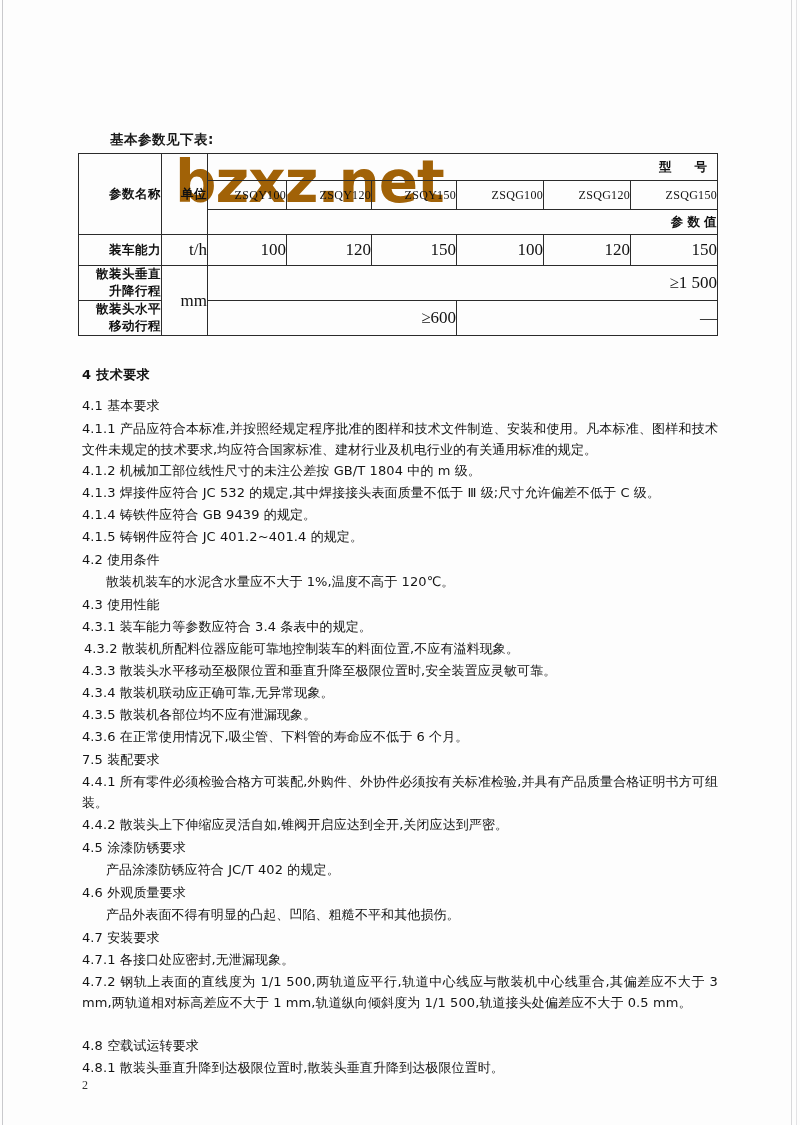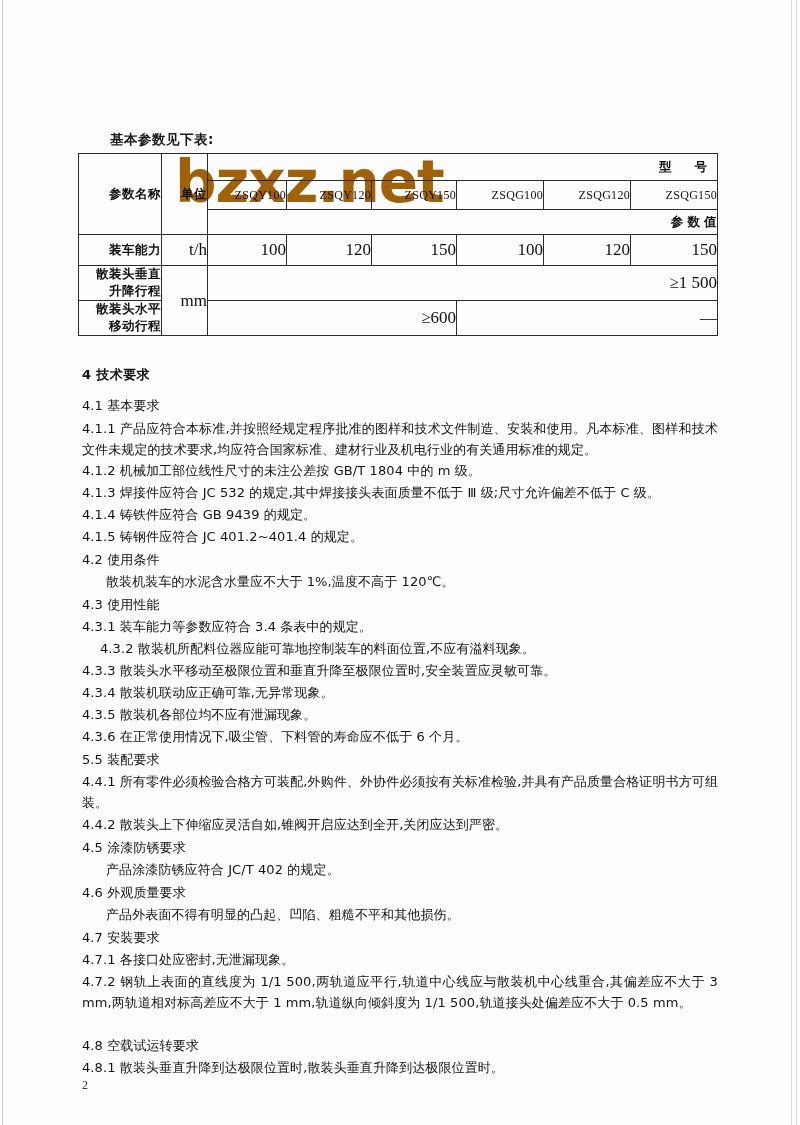--- a/index.html
+++ b/index.html
@@ -230,27 +230,27 @@
     <div class="para" style="left:82px; top:461px">4.1.2  机械加工部位线性尺寸的未注公差按 GB/T 1804 中的 m 级。</div>
     <div class="para" style="left:82px; top:483px">4.1.3  焊接件应符合 JC 532 的规定,其中焊接接头表面质量不低于 Ⅲ 级;尺寸允许偏差不低于 C 级。</div>
     <div class="para" style="left:82px; top:505px">4.1.4  铸铁件应符合 GB 9439 的规定。</div>
     <div class="para" style="left:82px; top:527px">4.1.5  铸钢件应符合 JC 401.2~401.4 的规定。</div>
 
     <div class="para" style="left:82px; top:550px">4.2  使用条件</div>
     <div class="para indent" style="left:82px; top:572px">散装机装车的水泥含水量应不大于 1%,温度不高于 120℃。</div>
 
     <div class="para" style="left:82px; top:595px">4.3  使用性能</div>
     <div class="para" style="left:82px; top:617px">4.3.1  装车能力等参数应符合 3.4 条表中的规定。</div>
-    <div class="para" style="left:100px; top:639px">4.3.2  散装机所配料位器应能可靠地控制装车的料面位置,不应有溢料现象。</div>
+    <div class="para" style="left:84px; top:639px">4.3.2  散装机所配料位器应能可靠地控制装车的料面位置,不应有溢料现象。</div>
     <div class="para" style="left:82px; top:661px">4.3.3  散装头水平移动至极限位置和垂直升降至极限位置时,安全装置应灵敏可靠。</div>
     <div class="para" style="left:82px; top:683px">4.3.4  散装机联动应正确可靠,无异常现象。</div>
     <div class="para" style="left:82px; top:705px">4.3.5  散装机各部位均不应有泄漏现象。</div>
     <div class="para" style="left:82px; top:727px">4.3.6  在正常使用情况下,吸尘管、下料管的寿命应不低于 6 个月。</div>
 
-    <div class="para" style="left:82px; top:750px">5.5  装配要求</div>
+    <div class="para" style="left:82px; top:750px">7.5  装配要求</div>
     <div class="para" style="left:82px; top:772px; width:636px; text-align:justify">4.4.1  所有零件必须检验合格方可装配,外购件、外协件必须按有关标准检验,并具有产品质量合格证明书方可组装。</div>
     <div class="para" style="left:82px; top:815px">4.4.2  散装头上下伸缩应灵活自如,锥阀开启应达到全开,关闭应达到严密。</div>
 
     <div class="para" style="left:82px; top:838px">4.5  涂漆防锈要求</div>
     <div class="para indent" style="left:82px; top:860px">产品涂漆防锈应符合 JC/T 402 的规定。</div>
 
     <div class="para" style="left:82px; top:883px">4.6  外观质量要求</div>
     <div class="para indent" style="left:82px; top:905px">产品外表面不得有明显的凸起、凹陷、粗糙不平和其他损伤。</div>
 
     <div class="para" style="left:82px; top:928px">4.7  安装要求</div>

